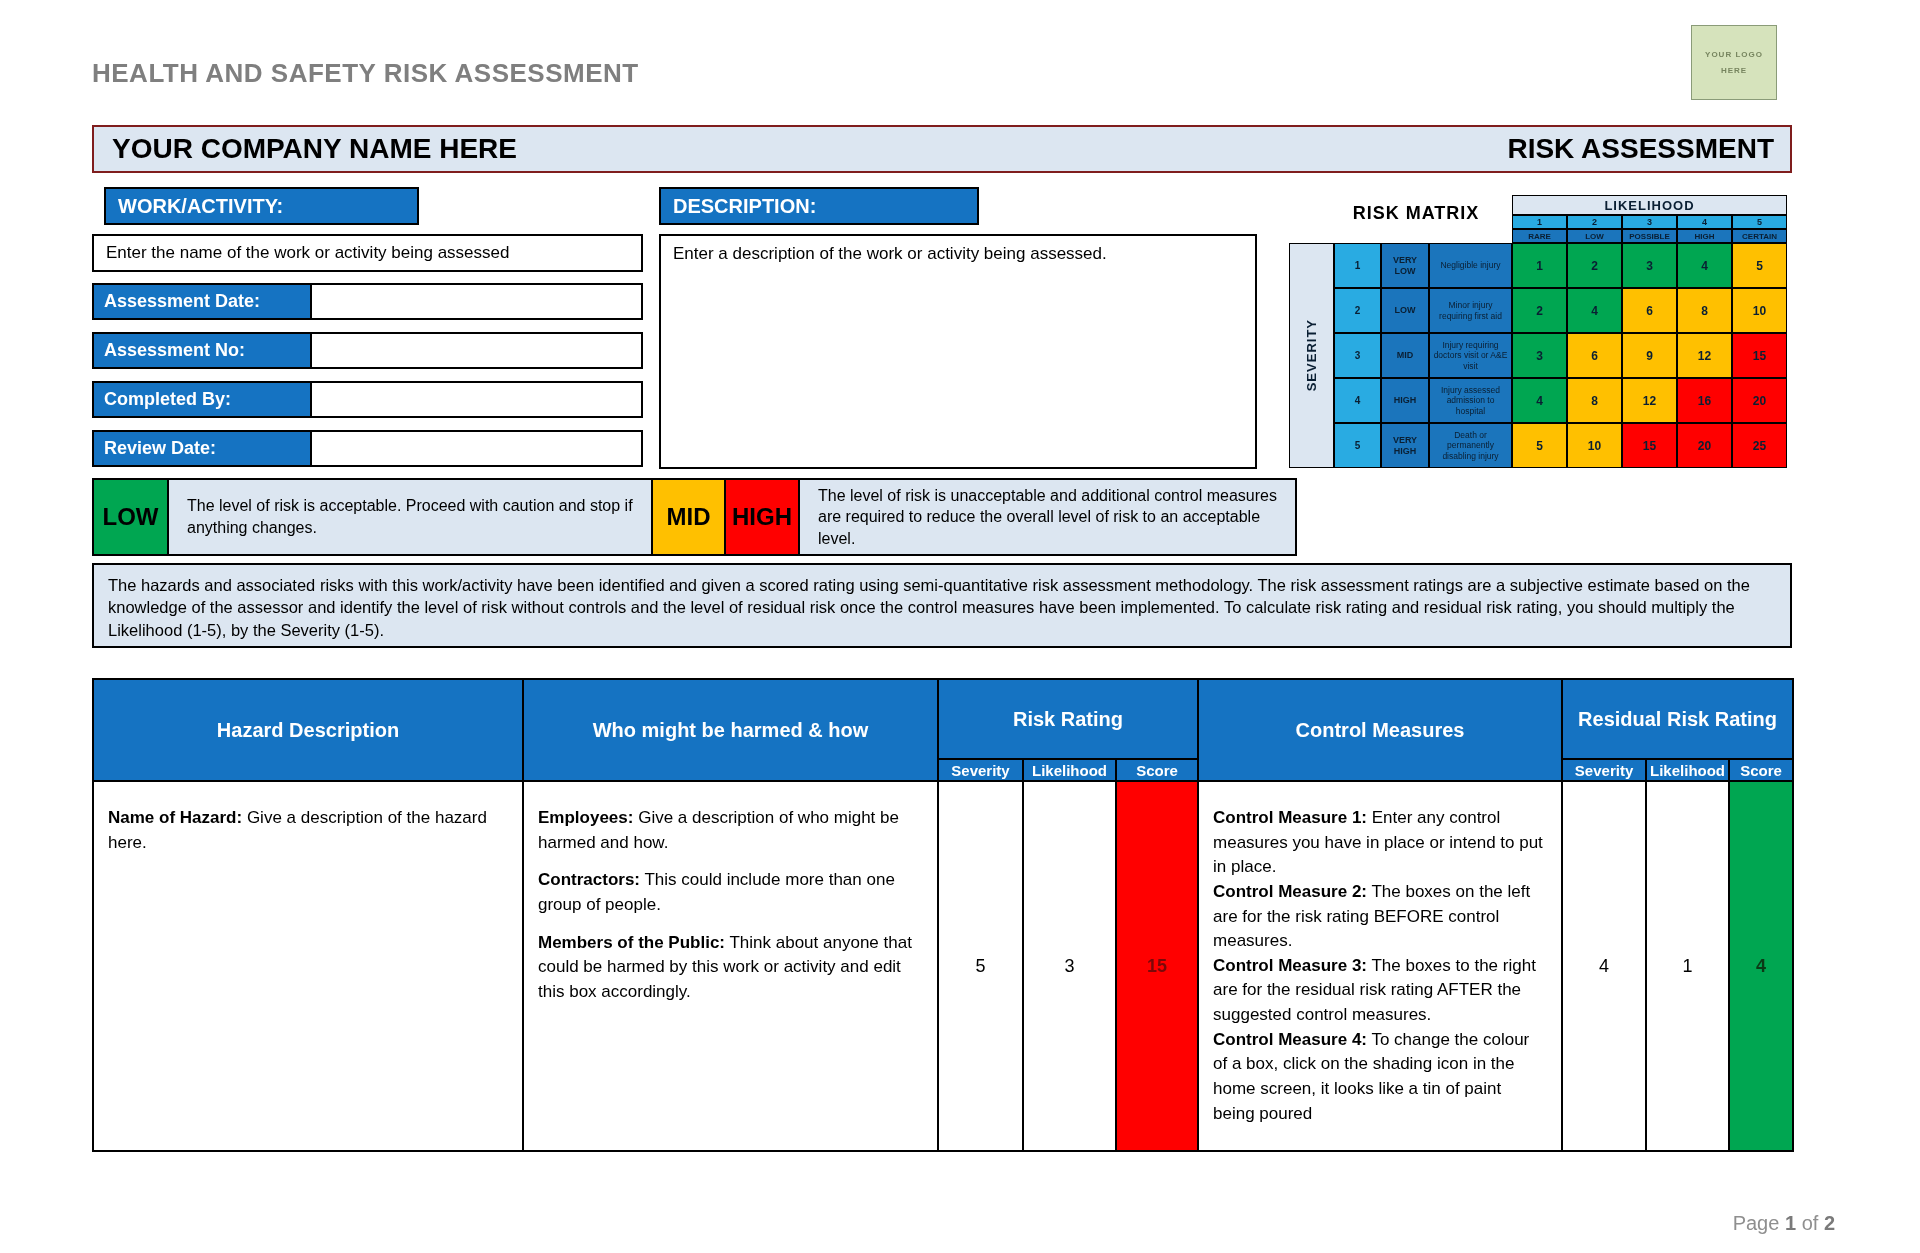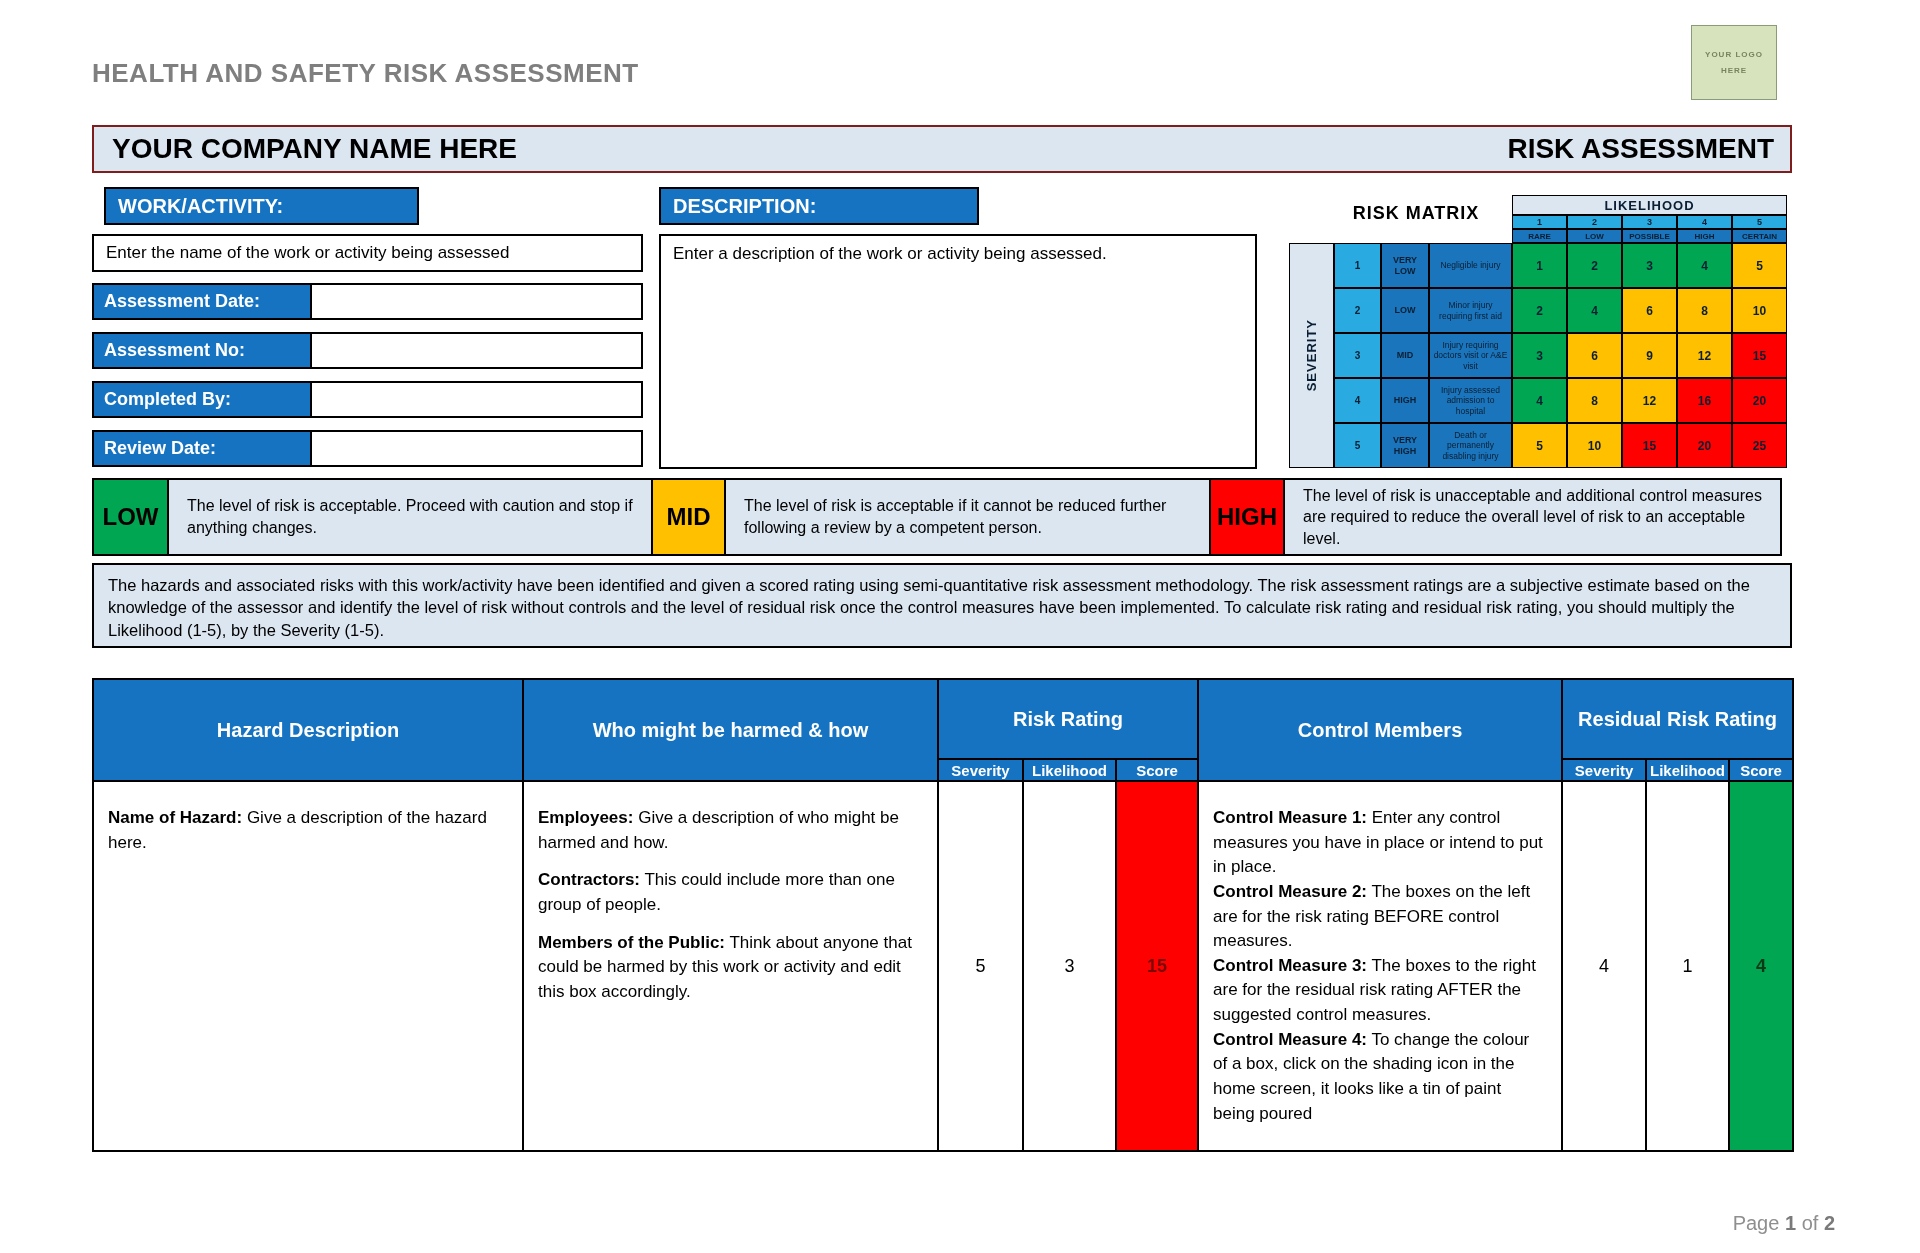--- a/index.html
+++ b/index.html
@@ -193,21 +193,20 @@
       <div class="mx mx-score lv-mid" style="grid-area: 8 / 6;">10</div>
       <div class="mx mx-score lv-high" style="grid-area: 8 / 7;">15</div>
       <div class="mx mx-score lv-high" style="grid-area: 8 / 8;">20</div>
       <div class="mx mx-score lv-high" style="grid-area: 8 / 9;">25</div>
     </div>
 
   <div class="legend">
     <div class="lg-chip lv-low w-chip1">LOW</div>
     <div class="lg-text w-txt1">The level of risk is acceptable. Proceed with caution and stop if anything changes.</div>
     <div class="lg-chip lv-mid w-chip2">MID</div>
-    <div class="lg-text w-txt2">The level of risk is acceptable if it cannot be reduced further following a review by a competent person.</div>
     <div class="lg-chip lv-high w-chip3">HIGH</div>
     <div class="lg-text w-txt3">The level of risk is unacceptable and additional control measures are required to reduce the overall level of risk to an acceptable level.</div>
   </div>
 
   <div class="method">The hazards and associated risks with this work/activity have been identified and given a scored rating using semi-quantitative risk assessment methodology. The risk assessment ratings are a subjective estimate based on the knowledge of the assessor and identify the level of risk without controls and the level of residual risk once the control measures have been implemented. To calculate risk rating and residual risk rating, you should multiply the Likelihood (1-5), by the Severity (1-5).</div>
 
   <table class="main-table">
     <colgroup>
       <col style="width:430px">
         <col style="width:415px">
@@ -217,21 +216,21 @@
         <col style="width:364px">
         <col style="width:84px">
         <col style="width:83px">
       <col style="width:64px">
     </colgroup>
     <tbody>
         <tr style="height:80px">
       <th rowspan="2" class="th-big">Hazard Description</th>
       <th rowspan="2" class="th-big">Who might be harmed &amp; how</th>
       <th colspan="3" class="th-big">Risk Rating</th>
-      <th rowspan="2" class="th-big">Control Members</th>
+      <th rowspan="2" class="th-big">Control Measures</th>
       <th colspan="3" class="th-big">Residual Risk Rating</th>
     </tr>
     <tr>
       <th class="th-sub">Severity</th>
       <th class="th-sub">Likelihood</th>
       <th class="th-sub">Score</th>
       <th class="th-sub">Severity</th>
       <th class="th-sub">Likelihood</th>
       <th class="th-sub">Score</th>
     </tr>

